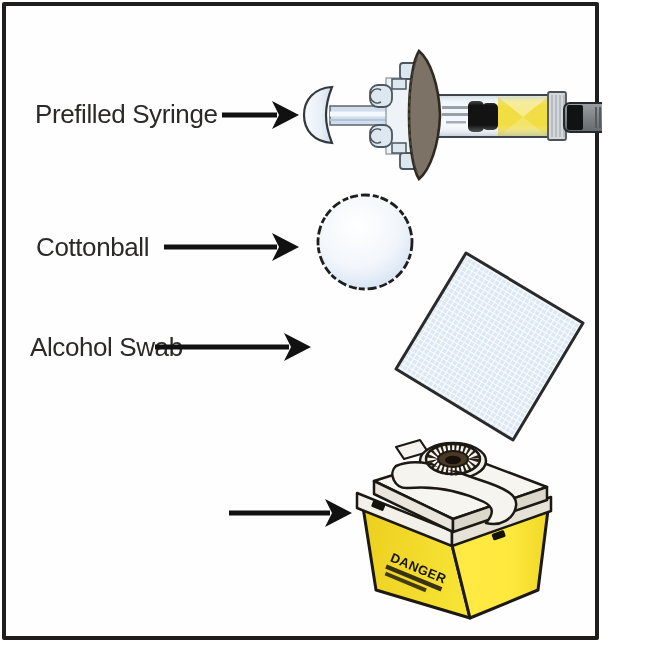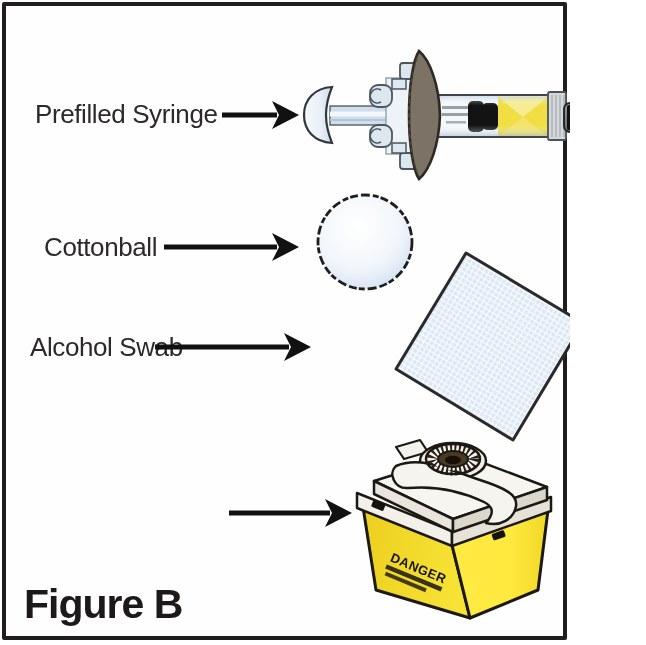--- a/index.html
+++ b/index.html
@@ -1,47 +1,46 @@
 <!DOCTYPE html>
 <html><head>
 <meta charset="utf-8">
 <style>
   html,body{margin:0;padding:0;background:#ffffff;}
   .canvas{
     position:relative;width:570px;height:645px;background:#ffffff;
-    font-family:"Liberation Sans","DejaVu Sans",sans-serif;overflow:hidden;
+    font-family:"Liberation Sans","DejaVu Sans",sans-serif;overflow:hidden;padding-left:32px;
   }
   .frame{
     position:absolute;left:2px;top:2px;right:3px;bottom:5px;
     border:4px solid #1f1e1c;border-radius:2px;background:#fefefe;
   }
   .item-label{
     position:absolute;color:#2b2a28;font-size:26px;letter-spacing:-0.4px;
     white-space:nowrap;line-height:34px;
   }
   .lbl-syringe{left:35px;top:97px;}
-  .lbl-cotton{left:36px;top:230px;margin-left:8px;}
+  .lbl-cotton{left:36px;top:230px;}
   .lbl-swab{left:30px;top:330px;}
   .lbl-sharps{left:35px;top:497px;}
   .figure-caption{
     position:absolute;left:24px;top:581px;color:#1b1a18;
     font-size:41px;font-weight:bold;letter-spacing:-1px;white-space:nowrap;
   }
   svg.art{position:absolute;left:0;top:0;}
 </style>
 </head>
 <body>
 
 <div class="canvas">
   <div class="frame"></div>
 
   <div class="item-label lbl-syringe">Prefilled Syringe</div>
   <div class="item-label lbl-cotton">Cottonball</div>
   <div class="item-label lbl-swab">Alcohol Swab</div>
-  <div class="figure-caption">Figure B</div>
 
   <svg class="art" width="646" height="645" viewBox="0 0 646 645">
     <defs>
       <linearGradient id="discGrad" x1="0" y1="0" x2="1" y2="0">
         <stop offset="0" stop-color="#f6fafd"></stop>
           <stop offset="0.6" stop-color="#e8eff7"></stop>
           <stop offset="1" stop-color="#cfdded"></stop>
       </linearGradient>
       <linearGradient id="glassGrad" x1="0" y1="0" x2="0" y2="1">
         <stop offset="0" stop-color="#a9bfd1" stop-opacity="0.55"></stop>

